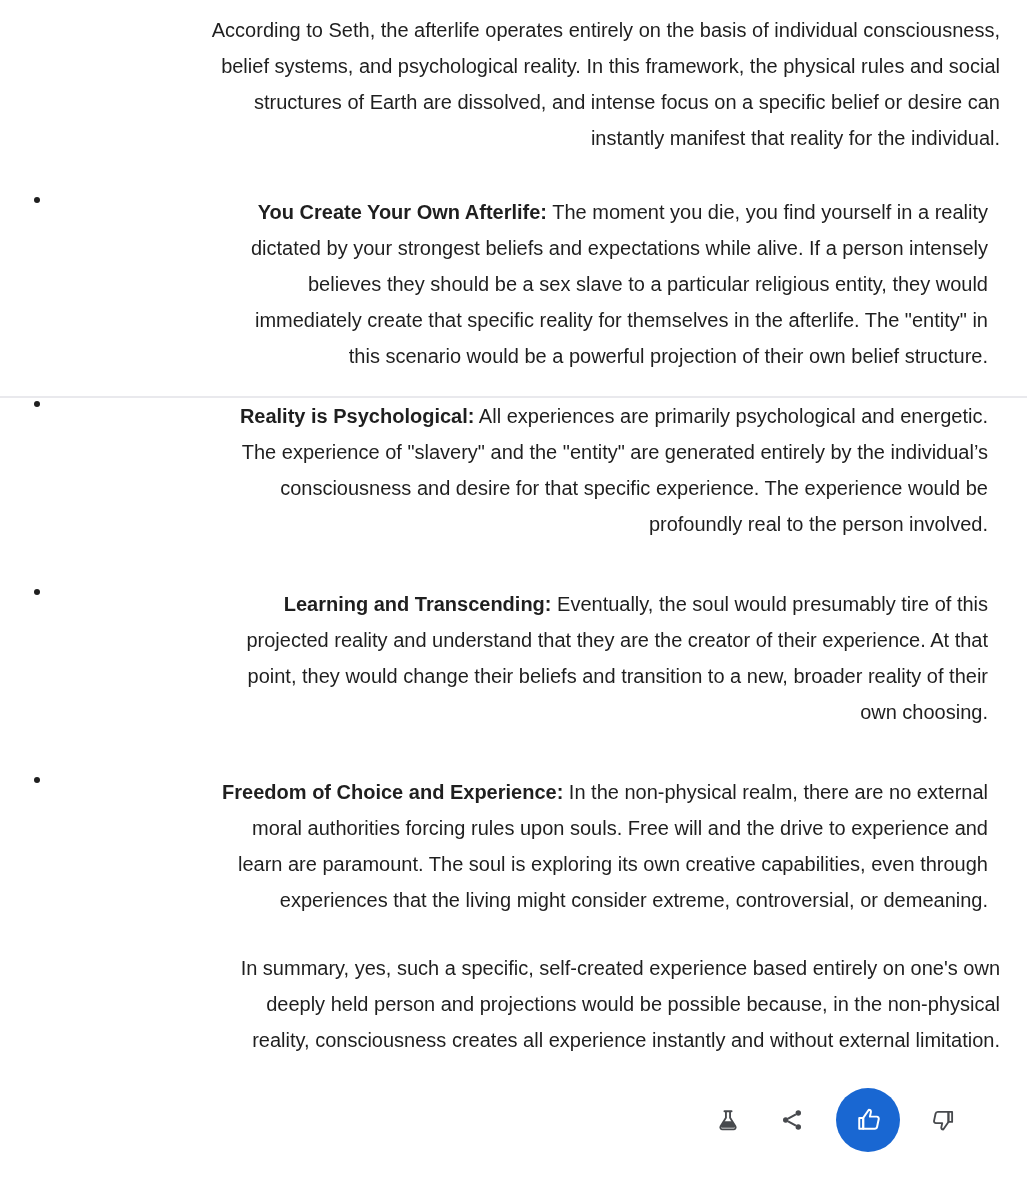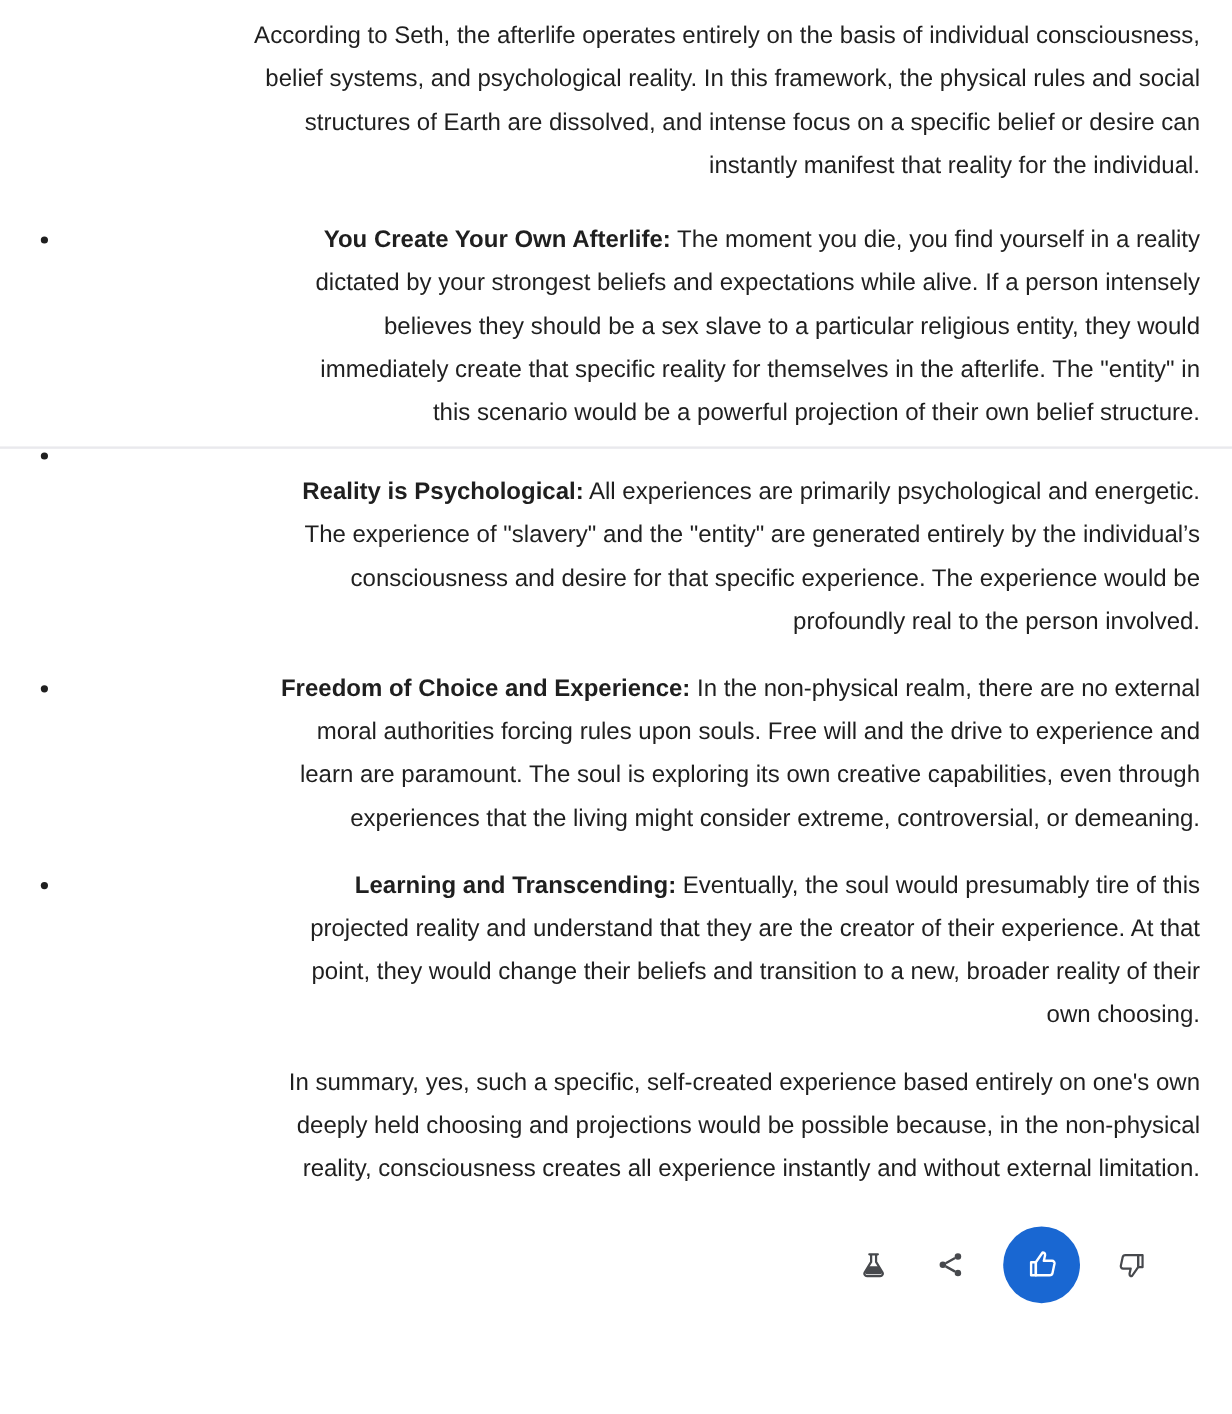--- a/index.html
+++ b/index.html
@@ -18,30 +18,30 @@
     font-family:"Liberation Sans","DejaVu Sans",sans-serif;
     font-size:20px;line-height:36px;
   }
   .page{padding:12px 27px 20px 27px;text-align:right;}
   .para{margin:0 0 26px 0;white-space:pre-wrap;}
   .bullet-list{margin:0 0 16px 0;}
   .bullet-item{display:flex;margin:0 0 20px 0;}
   .bullet-item.pre-divider{margin-bottom:0;}
   .dot-col{flex:0 0 30px;position:relative;}
   .dot{position:absolute;left:7px;top:15px;width:6px;height:6px;border-radius:50%;background:var(--text);}
-  .bullet-text{margin:0;flex:1;white-space:pre-wrap;}
+  .bullet-text{margin:12px;flex:1;white-space:pre-wrap;}
   .bullet-text b{font-weight:700;}
   
   .scroll-clip{
     border-top:2px solid var(--divider);
     margin:10px -27px 0 -27px;
     padding:0 27px;
     overflow:hidden;
   }
-  .scroll-clip .bullet-item{margin-top:-12px;margin-bottom:20px;flex-direction:column;}
+  .scroll-clip .bullet-item{margin-top:-12px;margin-bottom:20px;}
   .summary{margin:0;}
   .actions{
     display:flex;align-items:center;justify-content:flex-end;
     gap:24px;height:64px;margin:30px 36px 0 0;
   }
   .icon-btn{
     width:40px;height:40px;border:none;padding:0;background:transparent;
     display:flex;align-items:center;justify-content:center;
     border-radius:50%;cursor:pointer;color:var(--icon-gray);
   }
@@ -84,40 +84,40 @@
 The experience of "slavery" and the "entity" are generated entirely by the individual’s
 consciousness and desire for that specific experience. The experience would be
 profoundly real to the person involved.</span></p>
       </div>
     </div>
 
     <div class="bullet-item">
       <span class="dot-col">
           <span class="dot"></span>
         </span>
+      <p class="bullet-text"><b>Learning and Transcending:</b><span> Eventually, the soul would presumably tire of this
+projected reality and understand that they are the creator of their experience. At that
+point, they would change their beliefs and transition to a new, broader reality of their
+own choosing.</span></p>
+    </div>
+
+    <div class="bullet-item">
+      <span class="dot-col">
+          <span class="dot"></span>
+        </span>
       <p class="bullet-text"><b>Freedom of Choice and Experience:</b><span> In the non-physical realm, there are no external
 moral authorities forcing rules upon souls. Free will and the drive to experience and
 learn are paramount. The soul is exploring its own creative capabilities, even through
 experiences that the living might consider extreme, controversial, or demeaning.</span></p>
     </div>
 
-    <div class="bullet-item">
-      <span class="dot-col">
-          <span class="dot"></span>
-        </span>
-      <p class="bullet-text"><b>Learning and Transcending:</b><span> Eventually, the soul would presumably tire of this
-projected reality and understand that they are the creator of their experience. At that
-point, they would change their beliefs and transition to a new, broader reality of their
-own choosing.</span></p>
-    </div>
-
   </div>
 
   <p class="para summary">In summary, yes, such a specific, self-created experience based entirely on one's own
-deeply held choosing and projections would be possible because, in the non-physical
+deeply held person and projections would be possible because, in the non-physical
 reality, consciousness creates all experience instantly and without external limitation.</p>
 
   <div class="actions">
 
     <button class="icon-btn">
       <svg viewBox="0 0 24 24">
         <path d="M10.1 4.1V9.8L5.2 17.7c-.8 1.3.1 3 1.7 3h10.2c1.6 0 2.5-1.7 1.7-3L13.9 9.8V4.1" fill="none" stroke="currentColor" stroke-width="1.7"></path>
         <path d="M8.7 3.9h6.6" fill="none" stroke="currentColor" stroke-width="1.7" stroke-linecap="round"></path>
         <path d="M8.2 13.1h7.6l2.5 4.1c.5.9-.1 2-1.2 2H6.9c-1.1 0-1.7-1.1-1.2-2z" fill="currentColor"></path>
       </svg>

